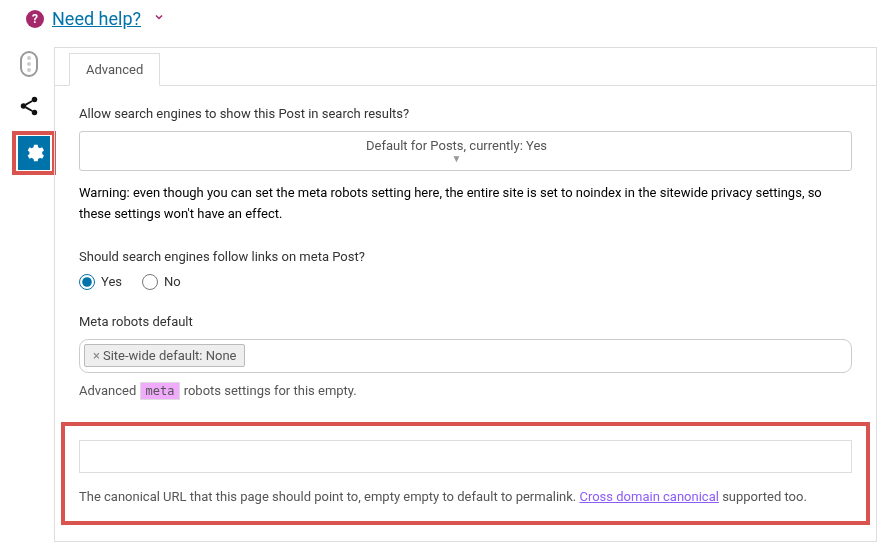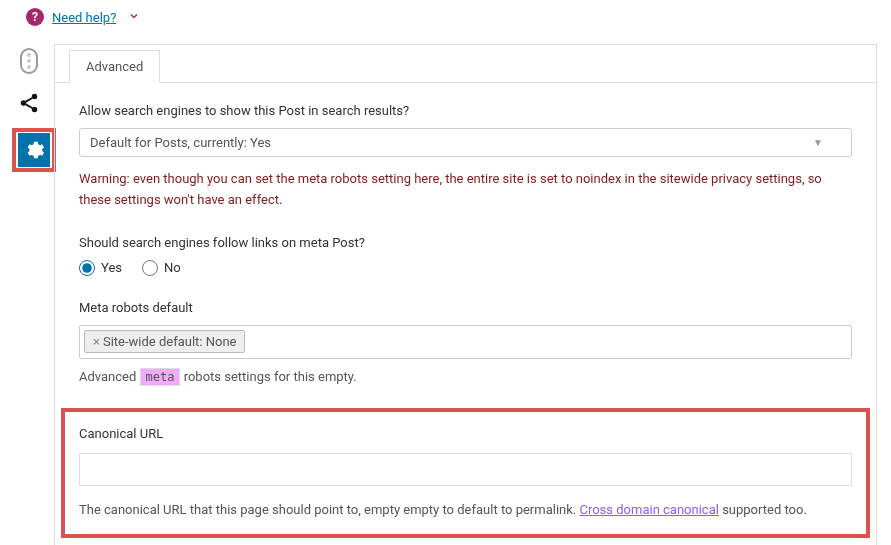--- a/index.html
+++ b/index.html
@@ -1,46 +1,46 @@
 <!DOCTYPE html>
 <html><head>
   <meta charset="utf-8">
   <style>
     * { box-sizing: border-box; margin: 0; padding: 0; }
     body { font-family: -apple-system, BlinkMacSystemFont, "Segoe UI", Roboto, sans-serif; font-size: 13px; color: #333; background: #fff; width: 891px; }
     .top-bar { display: flex; align-items: center; gap: 8px; padding: 8px 12px 8px 26px; }
     .help-icon { width: 18px; height: 18px; border-radius: 50%; background: #a4286a; color: #fff; display: flex; align-items: center; justify-content: center; font-size: 12px; font-weight: bold; }
-    .need-help-link { color: #0073aa; text-decoration: underline; font-size: 13px; }
+    .need-help-link { color: #0073aa; text-decoration: underline; font-size: 18px; }
     .chevron { color: #a4286a; font-size: 12px; margin-left: 4px; }
 
     .layout { display: flex; }
     .sidebar { width: 44px; display: flex; flex-direction: column; gap: 8px; padding: 10px 0 0 12px; }
     .sidebar-item { width: 34px; height: 34px; display: flex; align-items: center; justify-content: center; border-radius: 3px; cursor: pointer; }
     .sidebar-icon-traffic { width: 18px; height: 26px; border: 2px solid #999; border-radius: 9px; display: flex; flex-direction: column; justify-content: center; align-items: center; gap: 2px; }
     .traffic-dot { width: 4px; height: 4px; border-radius: 50%; background: #ccc; }
     .share-icon svg { width: 22px; height: 22px; }
     .gear-wrapper { border: 4px solid #d9534f; padding: 2px; width: 44px; height: 44px; display:flex; align-items:center; justify-content:center; }
     .gear-inner { width: 34px; height: 34px; background: #0073aa; display: flex; align-items: center; justify-content: center; }
     .gear-inner svg { width: 22px; height: 22px; fill: #fff; }
 
     .panel { flex: 1; margin: 10px 14px 16px 10px; border: 1px solid #ddd; padding: 0; }
 
     .tab-bar { display: flex; align-items: flex-end; padding: 0 0 0 14px; border-bottom: 1px solid #ddd; height: 38px; }
     .tab { border: 1px solid #ddd; border-bottom: 1px solid #fff; padding: 8px 16px; background: #fff; margin-bottom: -1px; color: #555; font-size: 13px; }
 
     .panel-body { padding: 20px 24px; }
     .field-group { margin-bottom: 24px; }
     .field-label { font-weight: 400; color: #333; margin-bottom: 10px; display: block; }
-    .select { width: 100%; border: 1px solid #ccc; border-radius: 3px; padding: 6px 28px 6px 10px; font-size: 13px; color: #555; background: #fff; position: relative; display:flex; align-items:center; justify-content:space-between; cursor:pointer; }
+    .select { width: 100%; border: 1px solid #ccc; border-radius: 3px; padding: 6px 28px 6px 10px; font-size: 13px; color: #555; background: #fff; position: relative; display:flex; align-items:center; justify-content:space-between; cursor:pointer;flex-direction:column; }
     .select-caret { color: #999; font-size: 10px; }
-    .warning-text { color: #7f1d1d; margin-top: 12px; line-height: 1.6; }
+    .warning-text { color: #000000; margin-top: 12px; line-height: 1.6; }
     .radio-row { display: flex; gap: 20px; align-items: center; }
     .radio-label { display: flex; gap: 6px; cursor:pointer; }
     input[type="radio"] { width: 16px; height: 16px; accent-color: #0073aa; }
-    .multiselect { width: 100%; border: 1px solid #ccc; border-radius: 2px; padding: 4px; min-height: 34px; cursor:text; }
+    .multiselect { width: 100%; border: 1px solid #ccc; border-radius: 9px; padding: 4px; min-height: 34px; cursor:text; }
     .chip { display: inline-block; border: 1px solid #bbb; background: #eee; padding: 3px 8px; font-size: 13px; color: #555; border-radius: 2px; }
     .chip-x { color: #888; margin-right: 3px; }
     .help-text { margin-top: 10px; color: #555; font-size: 13px; }
     .code { background: #f0abfc; border: 1px solid #ddd; padding: 1px 5px; font-family: monospace; font-size: 12px; }
     .text-input { width: 100%; border: 1px solid #ddd; padding: 8px; font-size: 13px; }
     .link { color: #8b5cf6; text-decoration: underline; }
     .canonical-wrap { border: 4px solid #d9534f; padding: 14px 14px; margin: 0 -18px -4px -18px; }
     .canonical-wrap .field-label { margin-bottom: 12px; }
     .canonical-wrap .help-text { margin-top: 14px; line-height: 1.6; }
   </style>
@@ -118,21 +118,20 @@
         <label class="field-label">Meta robots default</label>
         <div class="multiselect">
           <span class="chip"><span class="chip-x">×</span><span>Site-wide default: None</span></span>
         </div>
         <div class="help-text">
           <span>Advanced </span><span class="code">meta</span><span> robots settings for this empty.</span>
         </div>
       </div>
 
       <div class="canonical-wrap">
-        <label class="field-label">Canonical URL</label>
         <input type="text" class="text-input" value="" style="">
         <div class="help-text">
           <span>The canonical URL that this page should point to, empty empty to default to permalink. </span><a href="#" class="link">Cross domain canonical</a><span> supported too.</span>
         </div>
       </div>
 
     </div>
   </div>
 </div>
 

